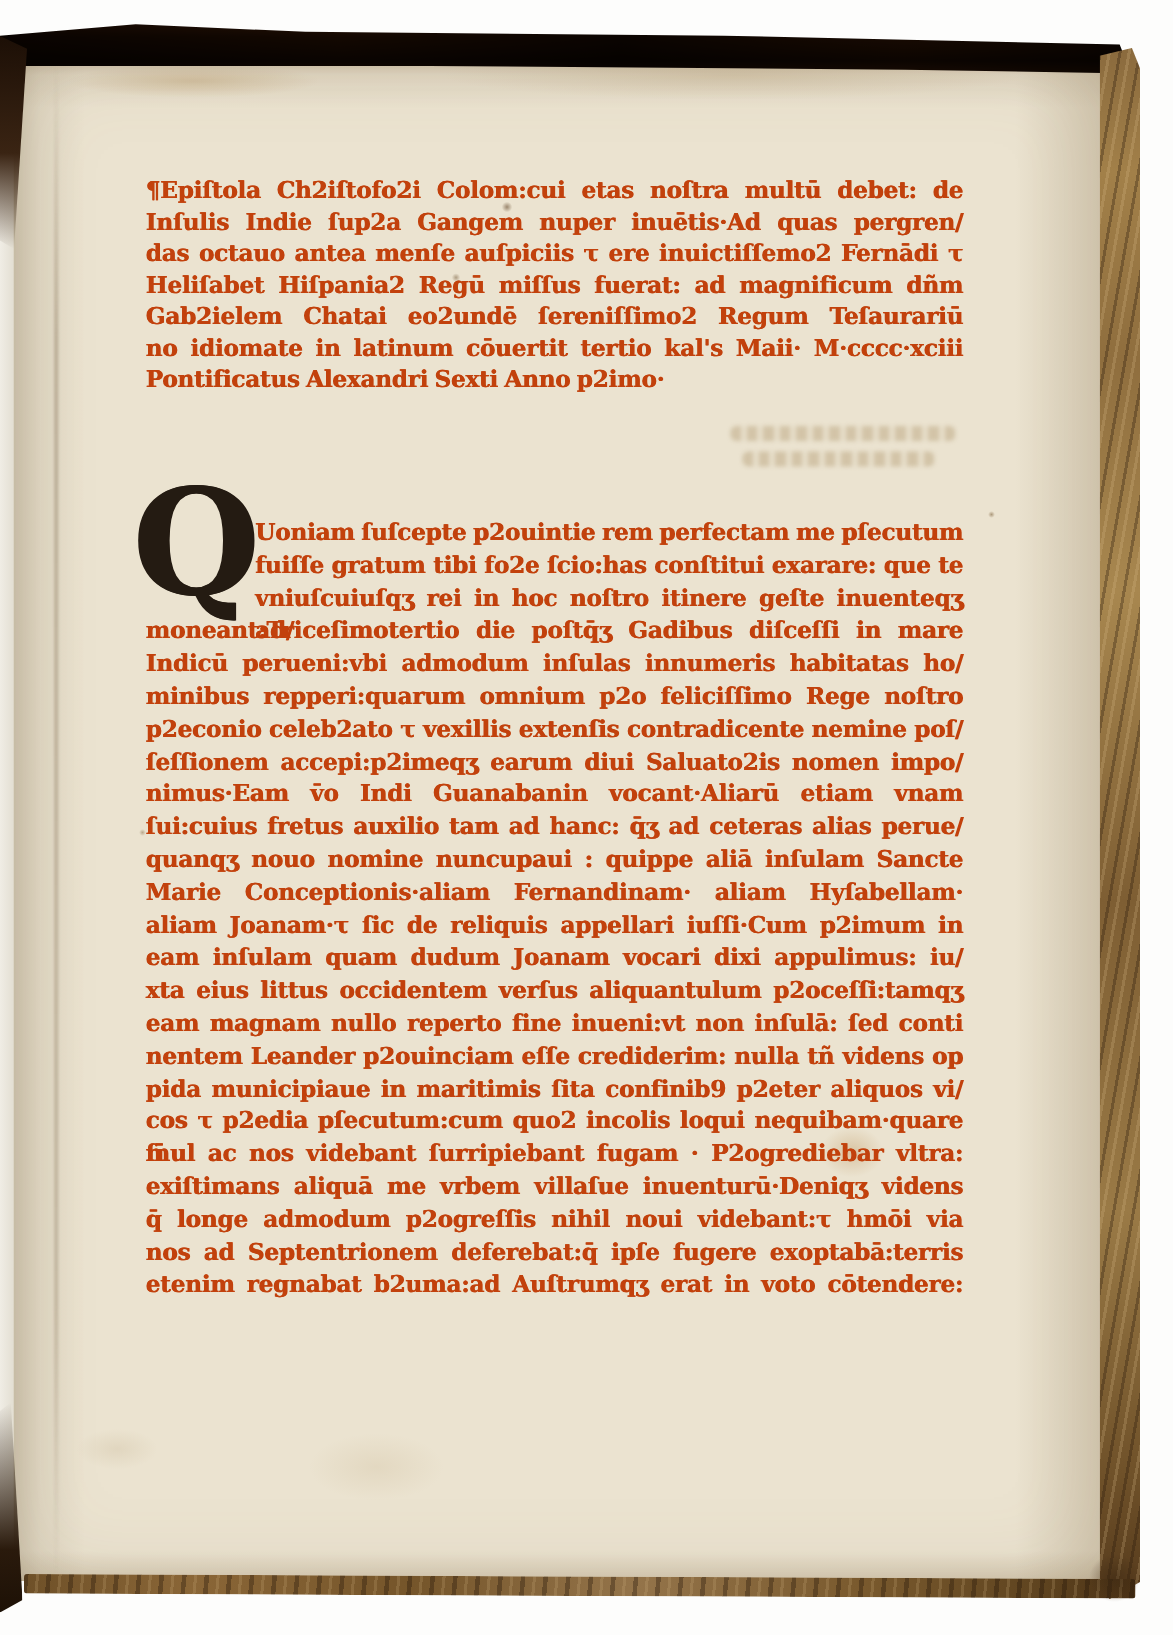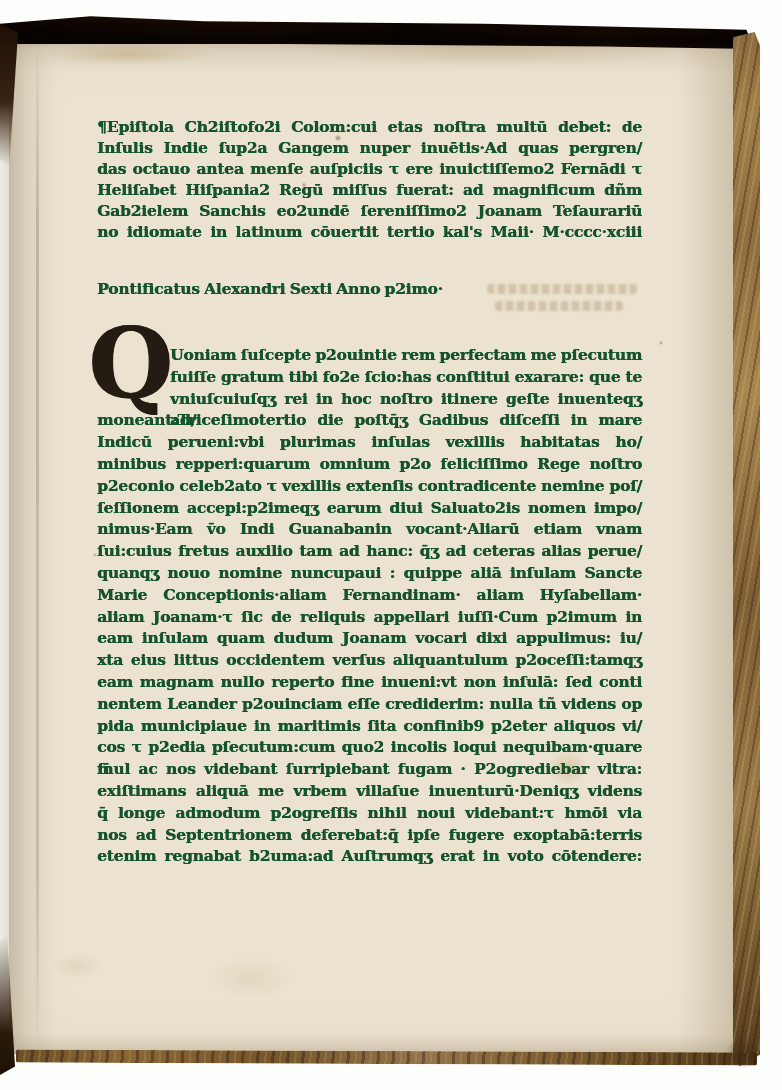--- a/index.html
+++ b/index.html
@@ -54,28 +54,28 @@
     background:linear-gradient(180deg,rgba(42,26,12,0),#2a1a0c 70%,#1d1106);
     clip-path:polygon(0 4%,48% 0,100% 94%,0 100%);}
   .corner-stain{position:absolute;left:726px;top:1036px;width:34px;height:32px;
     background:radial-gradient(closest-side,rgba(60,40,18,.55),transparent);}
   
   .ghost{position:absolute;border-radius:4px;filter:blur(1.3px);
     background:repeating-linear-gradient(90deg, rgba(155,125,75,.30) 0 7px, rgba(155,125,75,.05) 7px 11px);}
   .ghost.g1{left:487px;top:284px;width:150px;height:10px;}
   .ghost.g2{left:495px;top:301px;width:128px;height:10px;}
   
-  .textcol{position:absolute;left:97px;width:545px;color:#14532d;font-weight:bold;
+  .textcol{position:absolute;left:97px;width:545px;color:#c2410c;font-weight:bold;
     letter-spacing:-.2px;word-spacing:-1px;font-size:15.5px;
     text-shadow:.4px 0 0 currentColor;}
   .heading{top:116px;}
   .bodytxt{top:344px;}
   .h-line{height:21px;line-height:21px;text-align:justify;text-align-last:justify;white-space:normal;overflow:visible;}
   .b-line{height:21.8px;line-height:21.8px;text-align:justify;text-align-last:justify;}
-  .no-just{text-align-last:left;margin-top:36px;}
+  .no-just{text-align-last:left;}
   .indent{padding-left:73px;}
   .dropcap{position:absolute;left:88px;top:314px;font-size:98px;line-height:1;font-weight:bold;
     color:#241b12;text-shadow:.5px 0 0 currentColor;}
 </style>
 </head>
 <body>
 
 <div class="shot">
   <div class="under-pages"></div>
   <div class="page"></div>
@@ -87,33 +87,33 @@
   <div class="spine-bottom"></div>
   <div class="corner-stain"></div>
   <div class="ghost g1"></div>
   <div class="ghost g2"></div>
 
   <div class="textcol heading">
     <div class="h-line">¶Epiſtola Ch2iſtofo2i Colom:cui etas noſtra multū debet: de</div>
     <div class="h-line">Inſulis Indie ſup2a Gangem nuper inuētis·Ad quas pergren/</div>
     <div class="h-line">das octauo antea menſe auſpiciis τ ere inuictiſſemo2 Fernādi τ</div>
     <div class="h-line">Heliſabet Hiſpania2 Regū miſſus fuerat: ad magnificum dñm</div>
-    <div class="h-line">Gab2ielem Sanchis eo2undē ſereniſſimo2 Joanam Teſaurariū</div>
+    <div class="h-line">Gab2ielem Chatai eo2undē ſereniſſimo2 Regum Teſaurariū</div>
     <div class="h-line">no idiomate in latinum cōuertit tertio kal's Maii· M·cccc·xciii</div>
     <div class="h-line no-just">Pontificatus Alexandri Sexti Anno p2imo·</div>
   </div>
 
   <div class="dropcap">Q</div>
 
   <div class="textcol bodytxt">
     <div class="b-line indent">Uoniam ſuſcepte p2ouintie rem perfectam me pſecutum</div>
     <div class="b-line indent">fuiſſe gratum tibi fo2e ſcio:has conſtitui exarare: que te</div>
     <div class="b-line indent">vniuſcuiuſqʒ rei in hoc noſtro itinere geſte inuenteqʒ ad/</div>
     <div class="b-line">moneant:Triceſimotertio die poſtq̄ʒ Gadibus diſceſſi in mare</div>
-    <div class="b-line">Indicū perueni:vbi plurimas inſulas vexillis habitatas ho/</div>
+    <div class="b-line">Indicū perueni:vbi admodum inſulas innumeris habitatas ho/</div>
     <div class="b-line">minibus repperi:quarum omnium p2o feliciſſimo Rege noſtro</div>
     <div class="b-line">p2econio celeb2ato τ vexillis extenſis contradicente nemine poſ/</div>
     <div class="b-line">ſeſſionem accepi:p2imeqʒ earum diui Saluato2is nomen impo/</div>
     <div class="b-line">nimus·Eam v̄o Indi Guanabanin vocant·Aliarū etiam vnam</div>
     <div class="b-line">ſui:cuius fretus auxilio tam ad hanc: q̄ʒ ad ceteras alias perue/</div>
     <div class="b-line">quanqʒ nouo nomine nuncupaui : quippe aliā inſulam Sancte</div>
     <div class="b-line">Marie Conceptionis·aliam Fernandinam· aliam Hyſabellam·</div>
     <div class="b-line">aliam Joanam·τ ſic de reliquis appellari iuſſi·Cum p2imum in</div>
     <div class="b-line">eam inſulam quam dudum Joanam vocari dixi appulimus: iu/</div>
     <div class="b-line">xta eius littus occidentem verſus aliquantulum p2oceſſi:tamqʒ</div>

